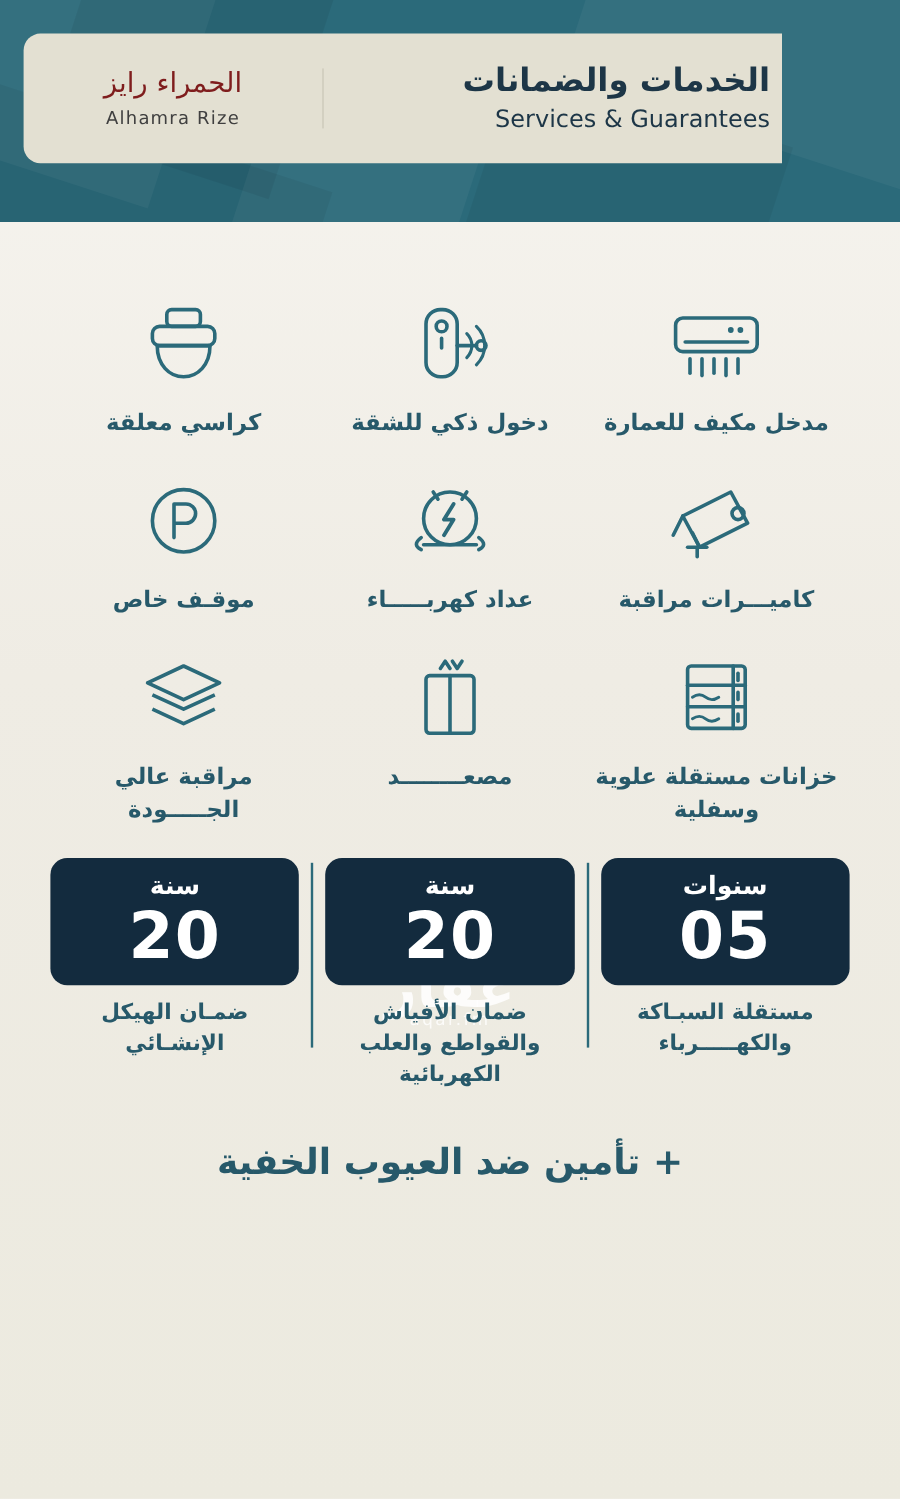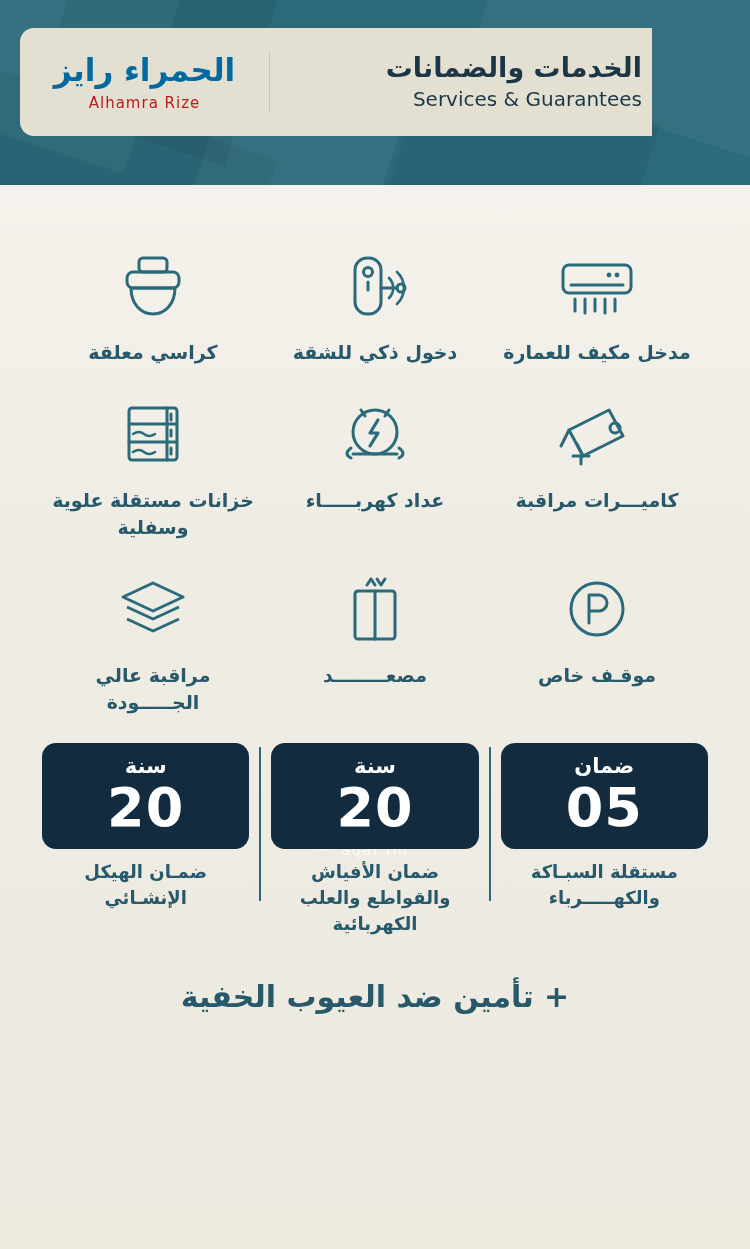--- a/index.html
+++ b/index.html
@@ -70,28 +70,28 @@
     line-height: 1.4;
     margin-top: 0;
   }
   .title-side {
     flex: 0 0 250px;
     text-align: center;
     border-right: 1px solid #c9c5b6;
     padding: 0 14px;
   }
   .brand-ar {
-    font-size: 31px;
-    font-weight: bold;
-    color: #0369a1;
+    font-size: 23px;
+    font-weight: normal;
+    color: #7f1d1d;
     line-height: 1.2;
   }
   .brand-en {
     font-size: 15px;
-    color: #b91c1c;
+    color: #404040;
     letter-spacing: 1px;
     margin-top: 4px;
     direction: ltr;
   }
 
   
   .features {
     padding: 60px 42px 0 42px;
     display: grid;
     grid-template-columns: repeat(3, 1fr);
@@ -287,47 +287,47 @@
           <path d="M28 56 h44"></path>
           <path d="M26 50 q-8 6 0 10"></path>
           <path d="M74 50 q8 6 0 10"></path>
         </svg>
       </div>
       <div class="lbl wide">عداد كهربـــــاء</div>
     </div>
 
     <div class="feature">
       <div class="ic">
+        <svg width="100" height="76" viewBox="0 0 100 76" fill="none" stroke="#2b6a7a" stroke-width="3">
+          <circle cx="50" cy="36" r="26"></circle>
+          <path d="M42 50 V22 h10 a8 8 0 0 1 0 16 h-10" stroke-linecap="round" stroke-linejoin="round"></path>
+        </svg>
+      </div>
+      <div class="lbl">موقـف خاص</div>
+    </div>
+
+    <div class="feature">
+      <div class="ic">
         <svg width="100" height="76" viewBox="0 0 100 76" fill="none" stroke="#2b6a7a" stroke-width="3" stroke-linecap="round" stroke-linejoin="round">
           <rect x="26" y="10" width="48" height="52" rx="3"></rect>
           <line x1="26" y1="26" x2="74" y2="26"></line>
           <line x1="26" y1="44" x2="74" y2="44"></line>
           <line x1="64" y1="10" x2="64" y2="62"></line>
           <path d="M30 36 q6 -4 11 0 t11 0" stroke-width="2.4"></path>
           <path d="M30 54 q6 -4 11 0 t11 0" stroke-width="2.4"></path>
           <line x1="68" y1="16" x2="68" y2="22"></line>
           <line x1="68" y1="32" x2="68" y2="38"></line>
           <line x1="68" y1="50" x2="68" y2="56"></line>
         </svg>
       </div>
       <div class="lbl">خزانات مستقلة علوية وسفلية</div>
     </div>
 
     <div class="feature">
       <div class="ic">
-        <svg width="100" height="76" viewBox="0 0 100 76" fill="none" stroke="#2b6a7a" stroke-width="3">
-          <circle cx="50" cy="36" r="26"></circle>
-          <path d="M42 50 V22 h10 a8 8 0 0 1 0 16 h-10" stroke-linecap="round" stroke-linejoin="round"></path>
-        </svg>
-      </div>
-      <div class="lbl">موقـف خاص</div>
-    </div>
-
-    <div class="feature">
-      <div class="ic">
         <svg width="100" height="76" viewBox="0 0 100 76" fill="none" stroke="#2b6a7a" stroke-width="3" stroke-linecap="round" stroke-linejoin="round">
           <rect x="30" y="18" width="40" height="48" rx="3"></rect>
           <line x1="50" y1="18" x2="50" y2="66"></line>
           <path d="M42 12 l4 -6 l4 6"></path>
           <path d="M52 6 l4 6 l4 -6"></path>
         </svg>
       </div>
       <div class="lbl wide">مصعــــــــد</div>
     </div>
 
@@ -344,21 +344,21 @@
   </div>
 
   <div class="watermark">
     <div class="wm-ar">عقار</div>
     <div class="wm-sub">aqar.fm</div>
   </div>
 
   <div class="guarantees">
     <div class="g-item">
       <div class="g-box">
-        <div class="g-unit">ضمان</div>
+        <div class="g-unit">سنوات</div>
         <div class="g-num">05</div>
       </div>
       <div class="g-label">مستقلة السبـاكة والكهـــــرباء</div>
     </div>
 
     <div class="g-item">
       <div class="g-box">
         <div class="g-unit">سنة</div>
         <div class="g-num">20</div>
       </div>

